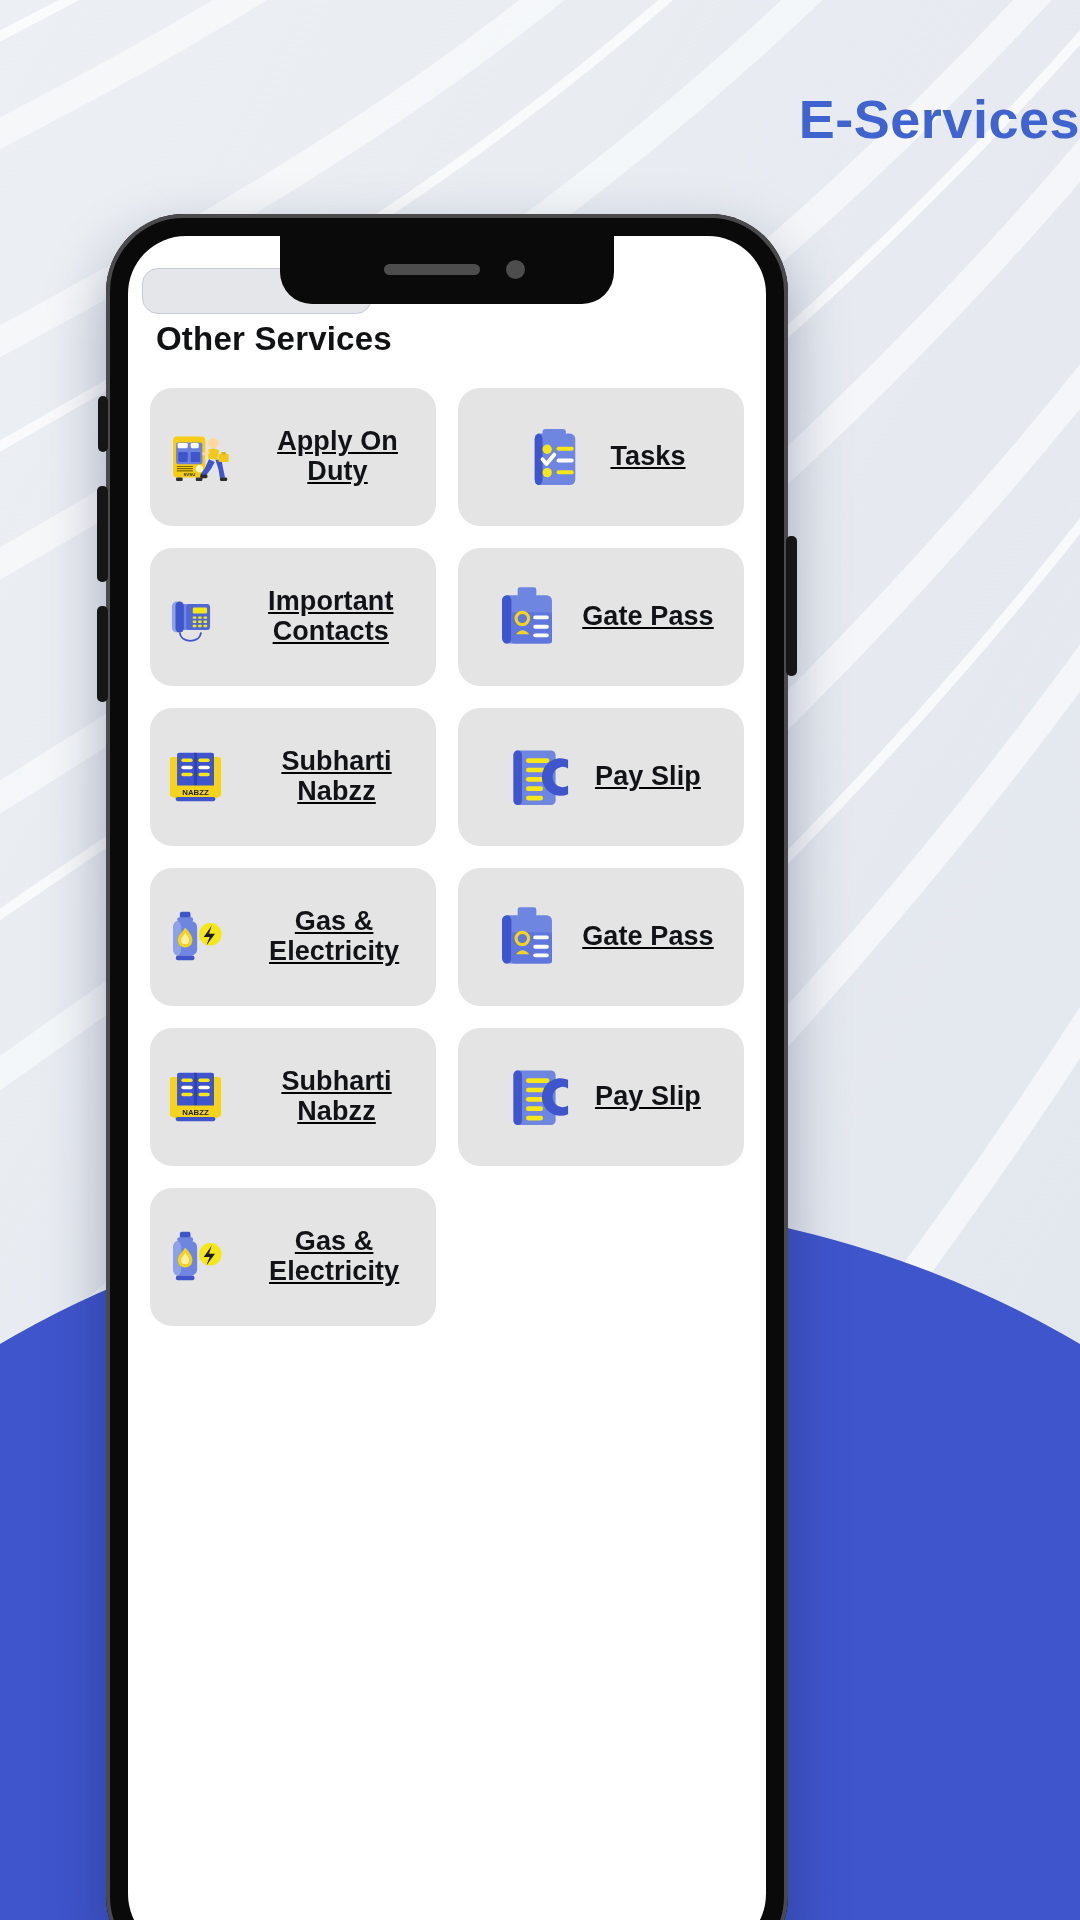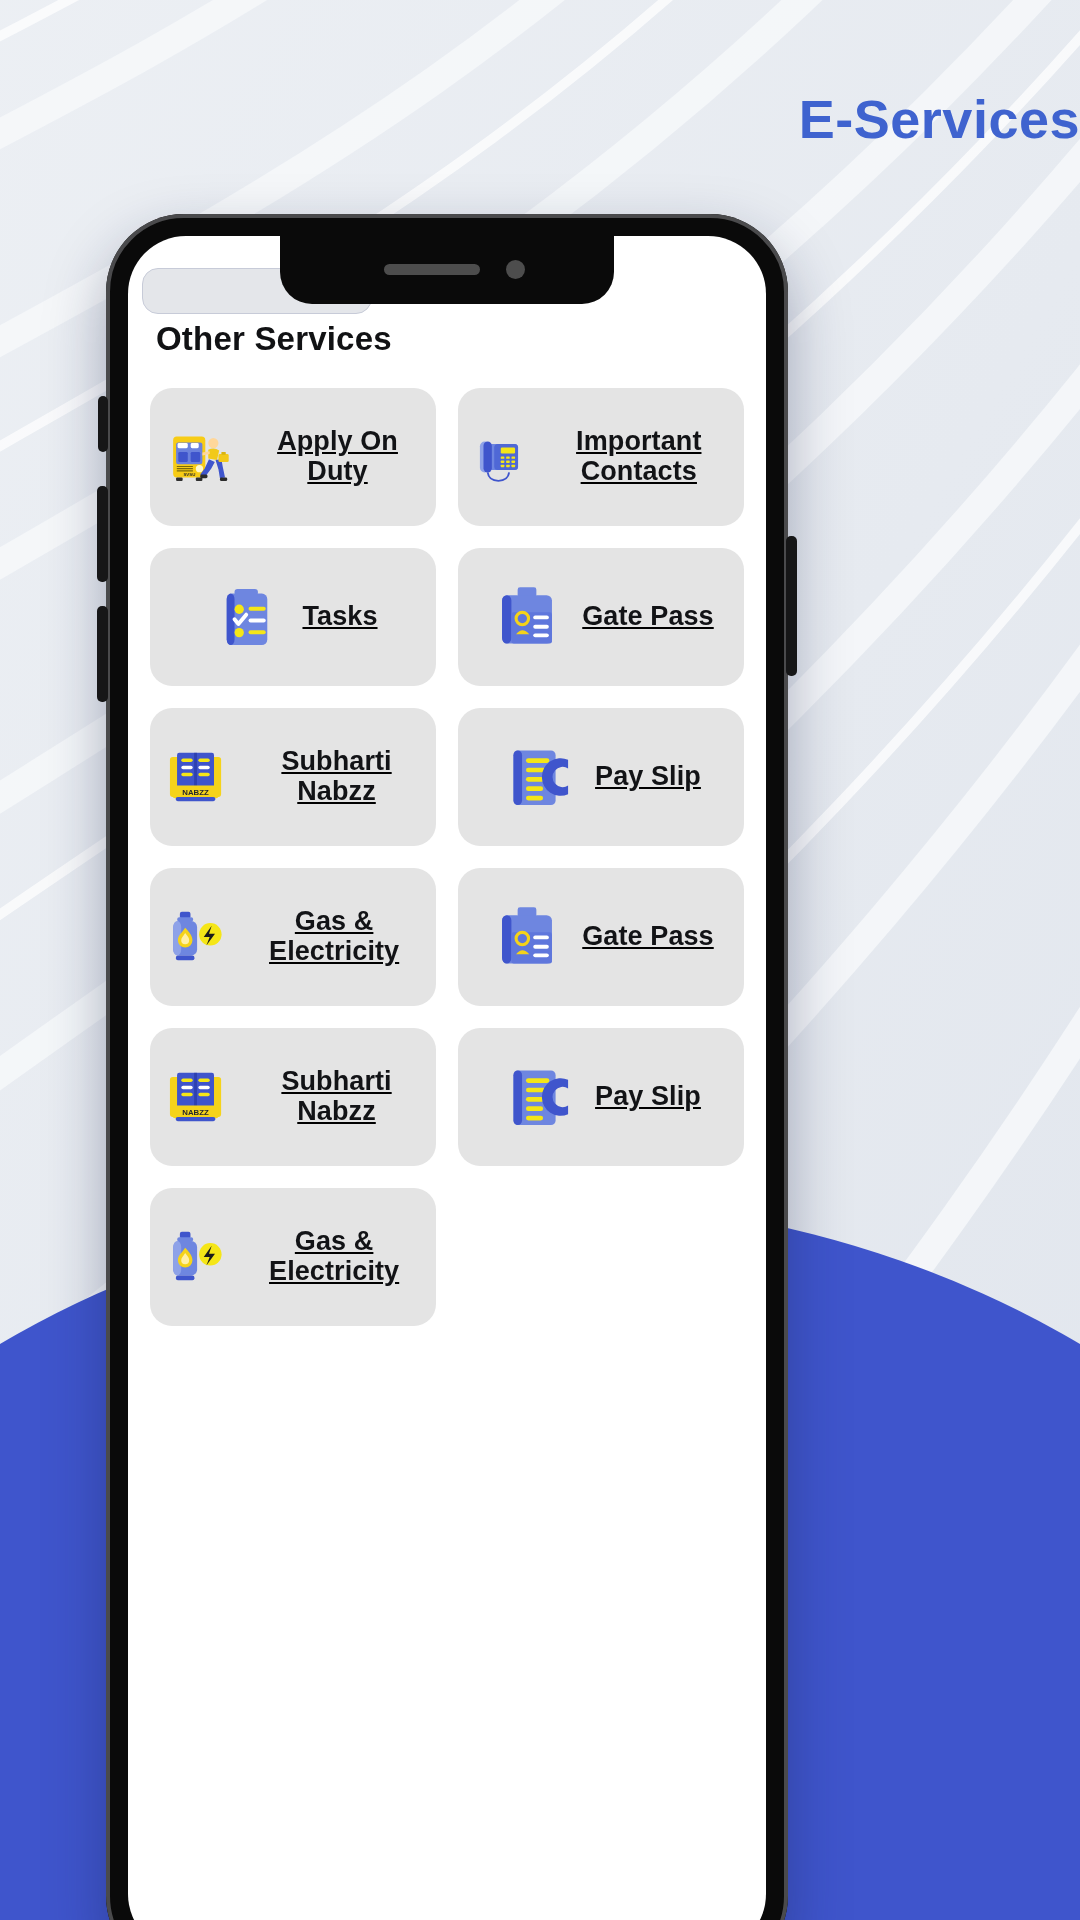--- a/index.html
+++ b/index.html
@@ -205,20 +205,35 @@
             <rect x="82" y="78" width="10" height="5" rx="2" fill="#2b2b2b"></rect>
             <rect x="80" y="46" width="14" height="11" rx="2" fill="#f2c91a"></rect>
             <rect x="84" y="43" width="6" height="4" rx="1" fill="#d9b410"></rect>
             <path d="M58 44 l10 -2 0 4 -10 2z" fill="#ffd79a"></path>
           </svg>
           <div class="card-label">Apply On Duty</div>
         </div>
 
         <div class="card">
           <svg class="card-icon" viewBox="0 0 100 100">
+            <rect x="34" y="14" width="30" height="9" rx="4" fill="#6e86e0"></rect>
+            <rect x="24" y="20" width="52" height="66" rx="7" fill="#6e86e0"></rect>
+            <rect x="24" y="20" width="10" height="66" rx="7" fill="#3f55cc"></rect>
+            <circle cx="40" cy="40" r="6" fill="#f5e617"></circle>
+            <rect x="52" y="37" width="22" height="5" rx="2.5" fill="#f5e617"></rect>
+            <path d="M34 53 l5 6 10 -12" fill="none" stroke="#ffffff" stroke-width="5" stroke-linecap="round" stroke-linejoin="round"></path>
+            <rect x="52" y="52" width="22" height="5" rx="2.5" fill="#ffffff"></rect>
+            <circle cx="40" cy="70" r="6" fill="#f5e617"></circle>
+            <rect x="52" y="67" width="22" height="5" rx="2.5" fill="#f5e617"></rect>
+          </svg>
+          <div class="card-label">Tasks</div>
+        </div>
+
+        <div class="card">
+          <svg class="card-icon" viewBox="0 0 100 100">
             <rect x="34" y="28" width="50" height="44" rx="6" fill="#6e86e0"></rect>
             <rect x="44" y="28" width="40" height="44" rx="6" fill="#4f68d6"></rect>
             <rect x="55" y="34" width="24" height="10" rx="2" fill="#f5e617"></rect>
             <g fill="#f5e617">
               <rect x="55" y="49" width="6" height="4" rx="1"></rect>
                 <rect x="64" y="49" width="6" height="4" rx="1"></rect>
                 <rect x="73" y="49" width="6" height="4" rx="1"></rect>
               <rect x="55" y="56" width="6" height="4" rx="1"></rect>
                 <rect x="64" y="56" width="6" height="4" rx="1"></rect>
                 <rect x="73" y="56" width="6" height="4" rx="1"></rect>
@@ -226,35 +241,20 @@
                 <rect x="64" y="63" width="6" height="4" rx="1"></rect>
                 <rect x="73" y="63" width="6" height="4" rx="1"></rect>
             </g>
             <rect x="20" y="24" width="16" height="52" rx="8" fill="#8ea2e8"></rect>
             <rect x="26" y="24" width="14" height="52" rx="7" fill="#3f55cc"></rect>
             <path d="M33 76 q2 14 18 14 q16 0 18 -14" fill="none" stroke="#3f55cc" stroke-width="3"></path>
           </svg>
           <div class="card-label">Important Contacts</div>
         </div>
 
-        <div class="card">
-          <svg class="card-icon" viewBox="0 0 100 100">
-            <rect x="34" y="14" width="30" height="9" rx="4" fill="#6e86e0"></rect>
-            <rect x="24" y="20" width="52" height="66" rx="7" fill="#6e86e0"></rect>
-            <rect x="24" y="20" width="10" height="66" rx="7" fill="#3f55cc"></rect>
-            <circle cx="40" cy="40" r="6" fill="#f5e617"></circle>
-            <rect x="52" y="37" width="22" height="5" rx="2.5" fill="#f5e617"></rect>
-            <path d="M34 53 l5 6 10 -12" fill="none" stroke="#ffffff" stroke-width="5" stroke-linecap="round" stroke-linejoin="round"></path>
-            <rect x="52" y="52" width="22" height="5" rx="2.5" fill="#ffffff"></rect>
-            <circle cx="40" cy="70" r="6" fill="#f5e617"></circle>
-            <rect x="52" y="67" width="22" height="5" rx="2.5" fill="#f5e617"></rect>
-          </svg>
-          <div class="card-label">Tasks</div>
-        </div>
-
 
         <div class="card">
           <svg class="card-icon" viewBox="0 0 100 100">
             <rect x="38" y="12" width="24" height="12" rx="3" fill="#6e86e0"></rect>
             <rect x="18" y="22" width="64" height="62" rx="7" fill="#6e86e0"></rect>
             <rect x="18" y="22" width="12" height="62" rx="7" fill="#3f55cc"></rect>
             <rect x="30" y="44" width="52" height="40" rx="3" fill="#5f77dc"></rect>
             <circle cx="44" cy="52" r="8" fill="none" stroke="#f5d31a" stroke-width="4"></circle>
             <path d="M36 72 q8 -10 17 0z" fill="#f5d31a"></path>
             <rect x="58" y="48" width="20" height="5" rx="2.5" fill="#ffffff"></rect>

